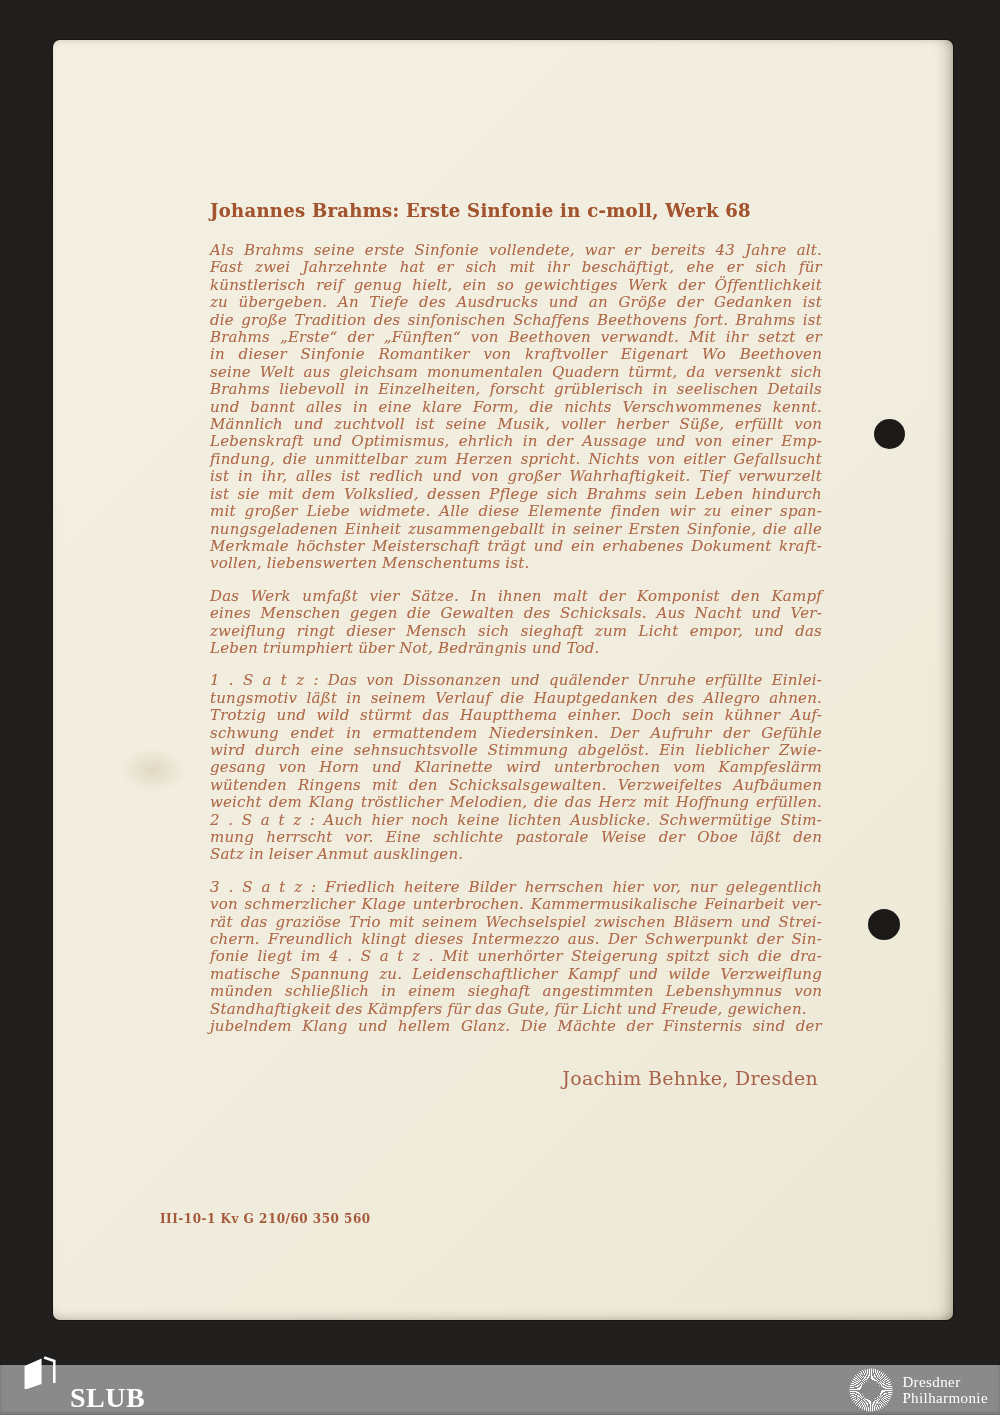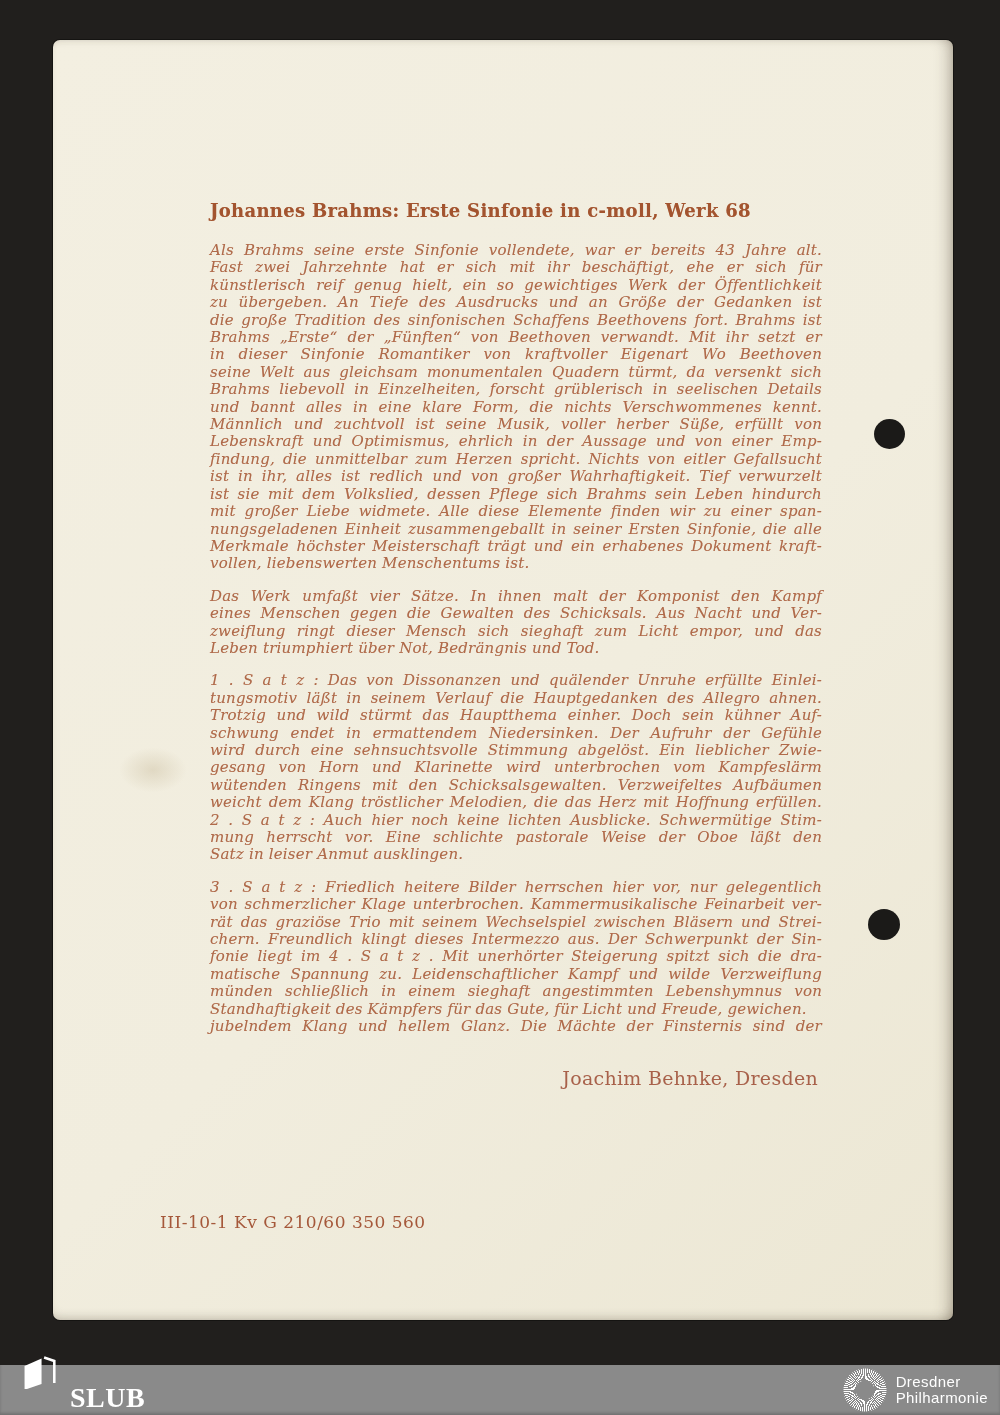--- a/index.html
+++ b/index.html
@@ -61,22 +61,23 @@
   .signature {
     margin-top:32px;
     padding-right:4px;
     text-align:right;
     font-size:19px;
     color:#a8614a;
     letter-spacing:.3px;
   }
   .print-code {
     position:absolute; left:107px; top:1172px;
-    font-size:17px; letter-spacing:.5px;
+    font-size:12px; letter-spacing:.5px;
     color:#a5583a;
+    font-weight:bold;
   }
 
   
   .footer {
     position:absolute; left:0; right:0; bottom:0; height:50px;
     background:#8a8a8a;
     display:flex; align-items:center; justify-content:space-between;
     box-shadow:inset 0 -2px 3px rgba(0,0,0,.18);
   }
   .slub { display:flex; align-items:flex-start; margin-left:22px; }
@@ -94,21 +95,21 @@
   }
   .phil { display:flex; align-items:center; margin-right:12px; }
   .sunburst {
     width:46px; height:46px; border-radius:50%;
     background:repeating-conic-gradient(#ffffff 0deg 2.6deg, rgba(255,255,255,0) 2.6deg 6deg);
     -webkit-mask:radial-gradient(circle, transparent 0 9px, #000 10px 21px, transparent 22px);
     mask:radial-gradient(circle, transparent 0 9px, #000 10px 21px, transparent 22px);
   }
   .phil-text {
     margin-left:8px; display:flex; flex-direction:column;
-    font-family:Liberation Sans, sans-serif;
+    font-family:Liberation Serif, serif;
     font-size:15px; line-height:16px; color:#ffffff; letter-spacing:.4px;
   }
 </style>
 </head>
 <body>
 
 <div class="stage">
 
   <div class="paper">
     <div class="stain"></div>

